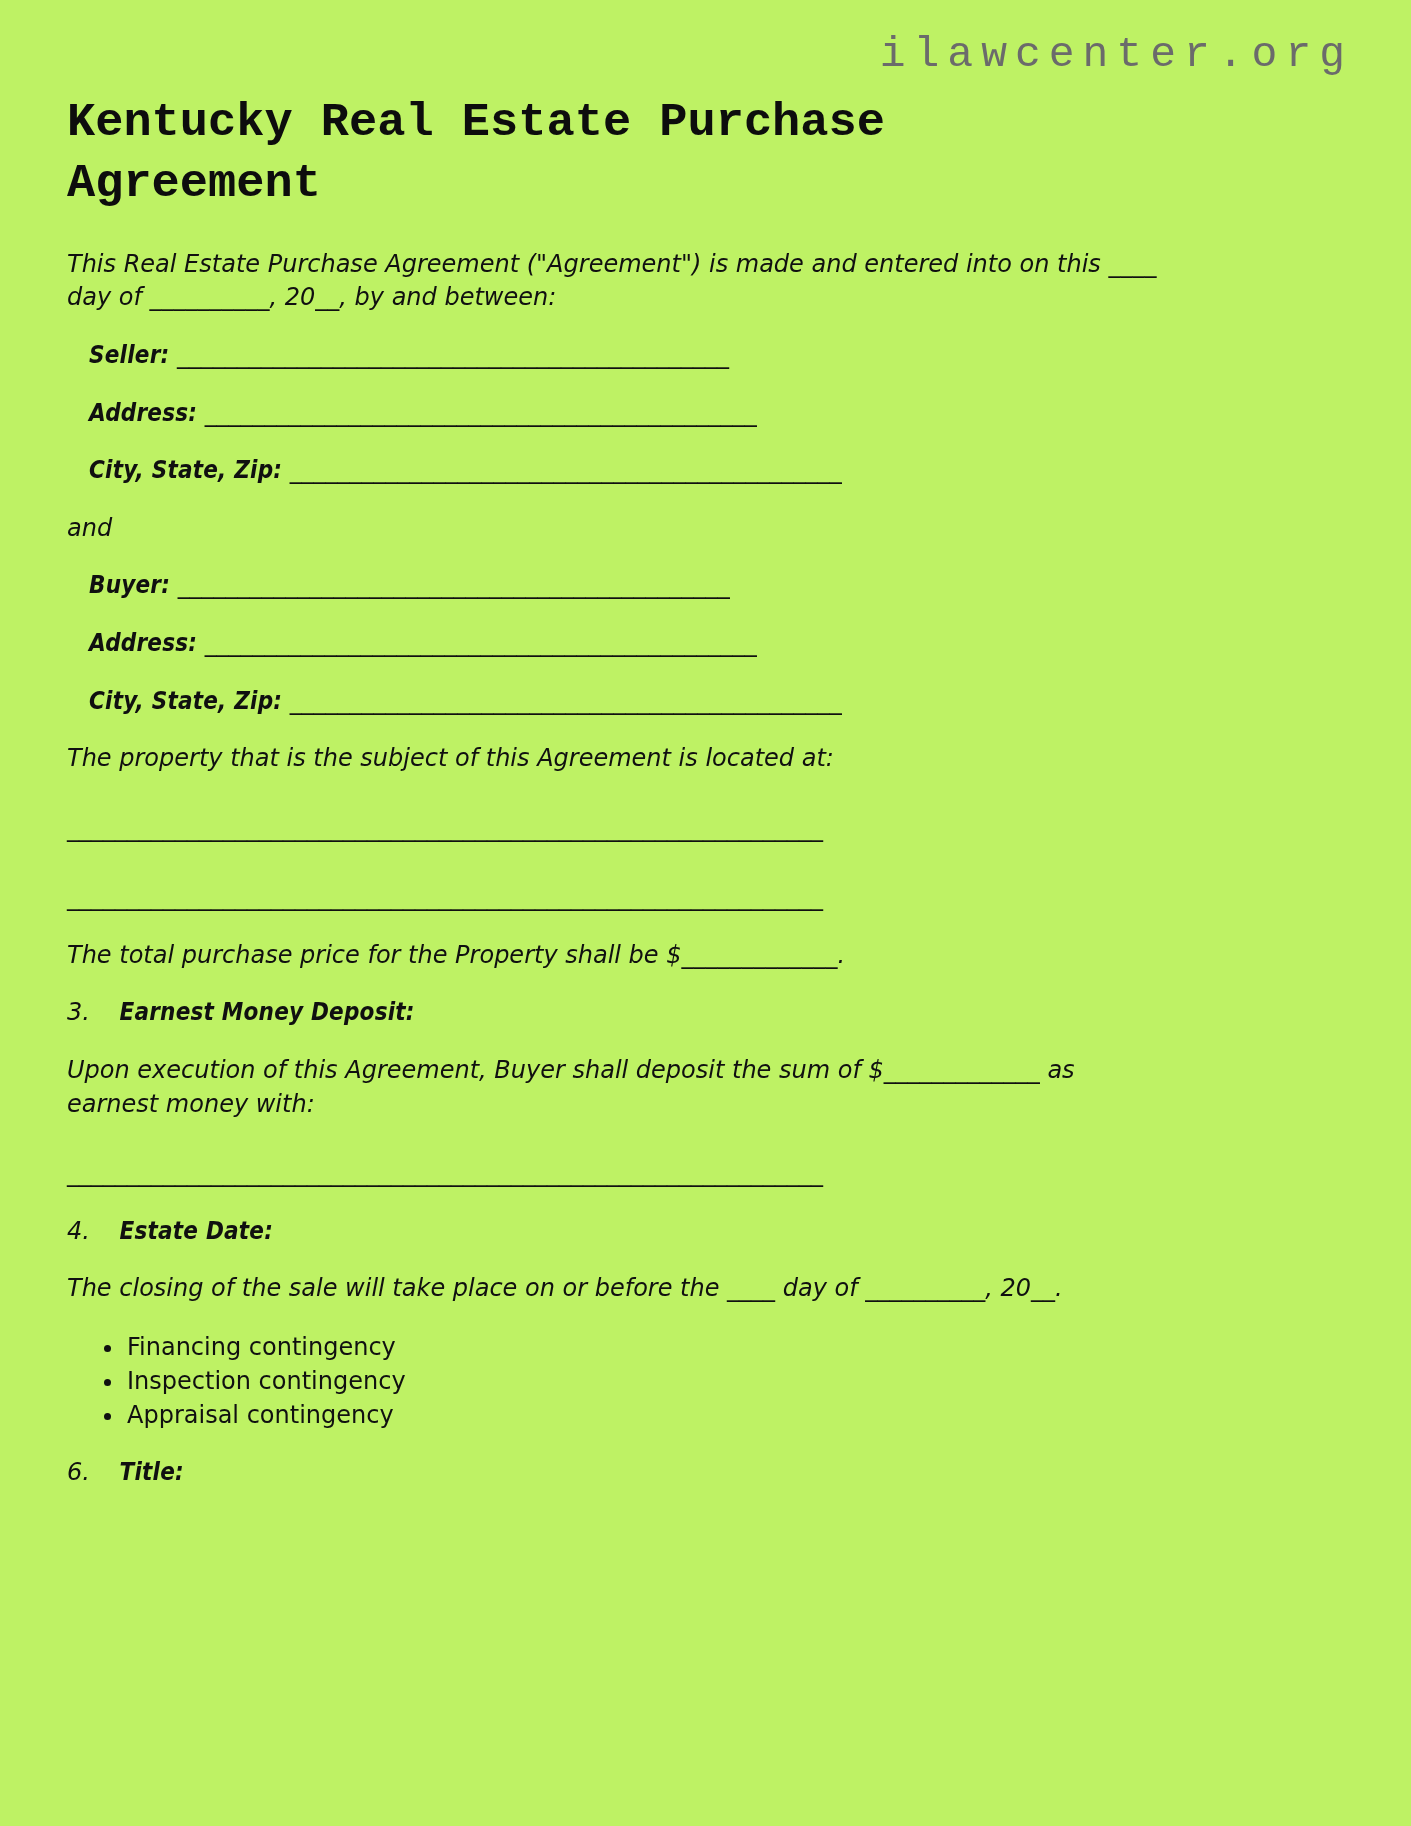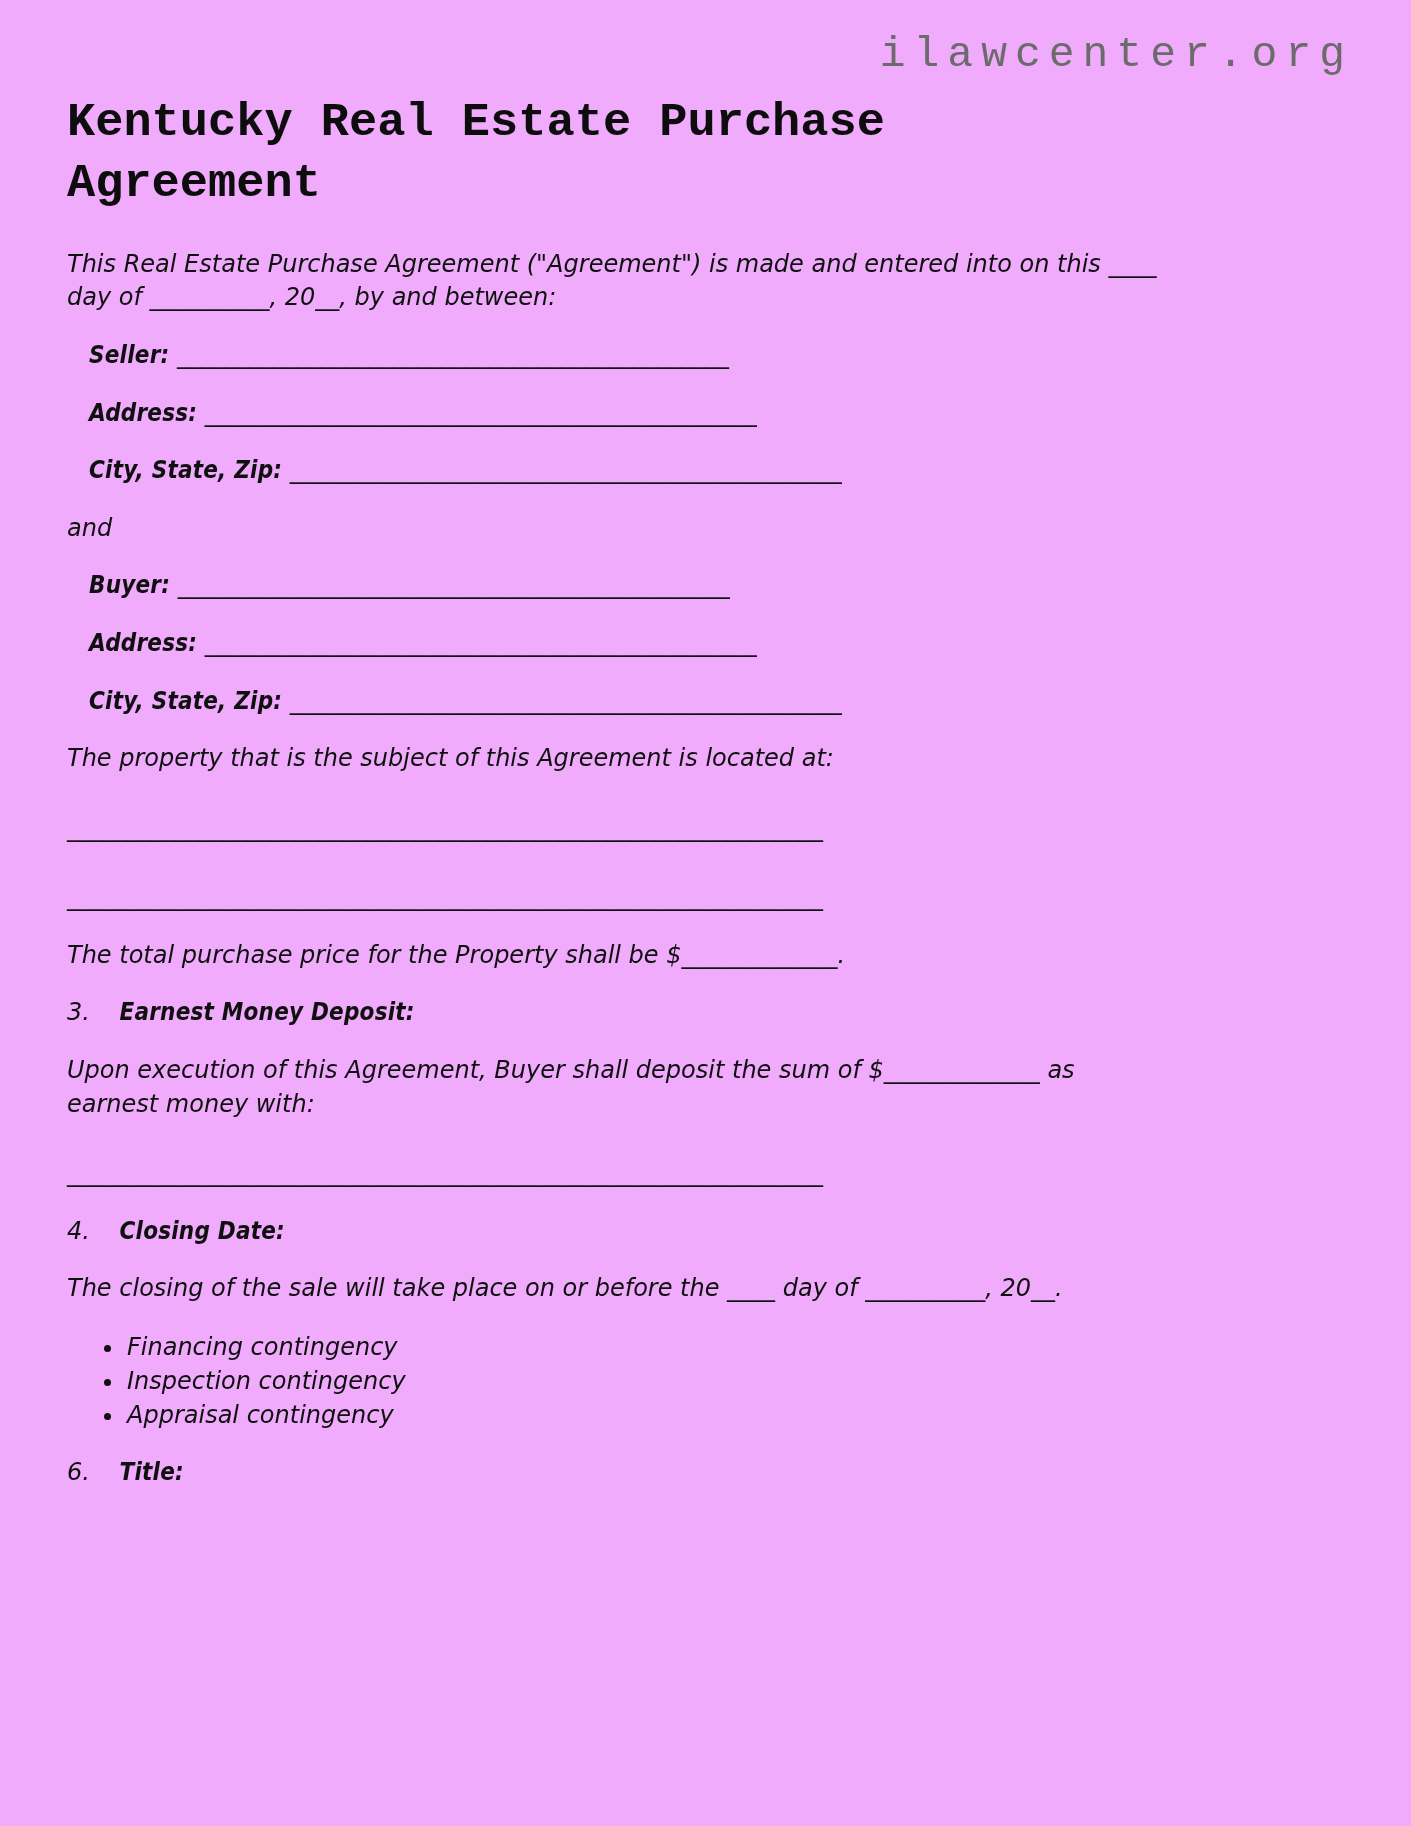--- a/index.html
+++ b/index.html
@@ -12,21 +12,21 @@
     height: 1826px;
     font-family: "DejaVu Sans", sans-serif;
     color: #101010;
     overflow: hidden;
   }
   .page {
     box-sizing: border-box;
     width: 1411px;
     height: 1826px;
     padding: 30px 58px 0 67px;
-    background: #f0abfc;
+    background: #bef264;
   }
   .logo {
     text-align: right;
     font-family: "Liberation Mono", "DejaVu Sans Mono", monospace;
     font-size: 43px;
     letter-spacing: 8px;
     line-height: 1.15;
     color: #6b6b6b;
     white-space: nowrap;
   }
@@ -63,21 +63,20 @@
     letter-spacing: 0;
   }
   ul.contingency-list {
     margin: 24px 0;
     padding-left: 58px;
   }
   ul.contingency-list li {
     font-size: 24px;
     line-height: 1.42;
     padding-left: 2px;
-    font-style: italic;
   }
 </style>
 </head>
 <body>
 
 <div class="page">
 
   <div class="logo">ilawcenter.org</div>
 
   <h1 class="doc-title"><span>Kentucky Real Estate Purchase</span><br><span>Agreement</span></h1>
@@ -101,21 +100,21 @@
   <p>The property that is the subject of this Agreement is located at:</p>
   <p class="blank-line">_______________________________________________________________</p>
   <p class="blank-line">_______________________________________________________________</p>
 
   <p>The total purchase price for the Property shall be $_____________.</p>
 
   <p class="section-heading"><span>3.</span> <strong>Earnest Money Deposit:</strong></p>
   <p><span>Upon execution of this Agreement, Buyer shall deposit the sum of $_____________ as</span><br><span>earnest money with:</span></p>
   <p class="blank-line">_______________________________________________________________</p>
 
-  <p class="section-heading"><span>4.</span> <strong>Closing Date:</strong></p>
+  <p class="section-heading"><span>4.</span> <strong>Estate Date:</strong></p>
   <p>The closing of the sale will take place on or before the ____ day of __________, 20__.</p>
 
   <ul class="contingency-list">
     <li>Financing contingency</li>
     <li>Inspection contingency</li>
     <li>Appraisal contingency</li>
   </ul>
 
   <p class="section-heading"><span>6.</span> <strong>Title:</strong></p>
 

